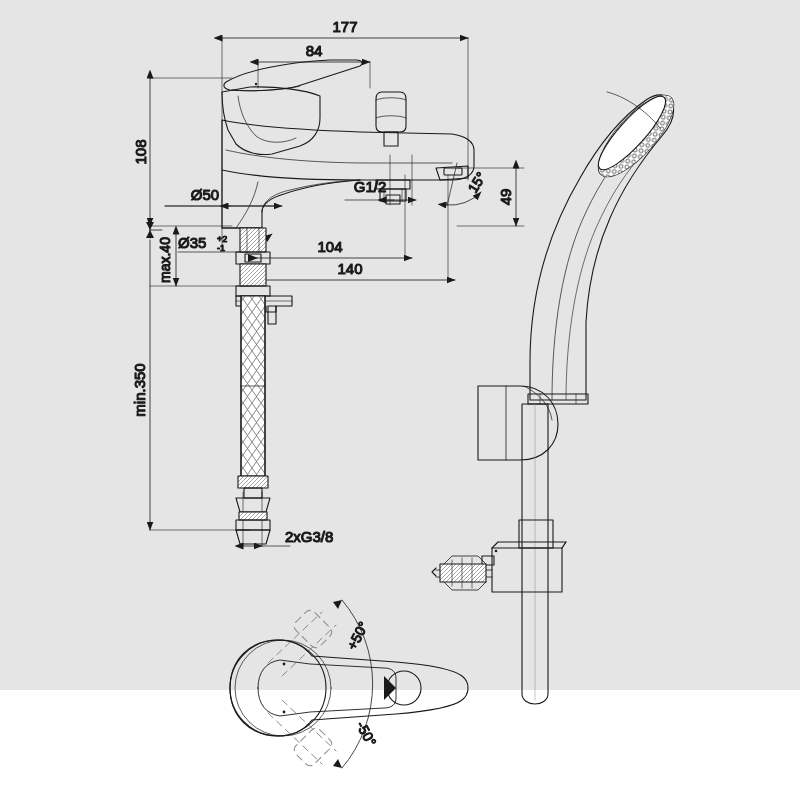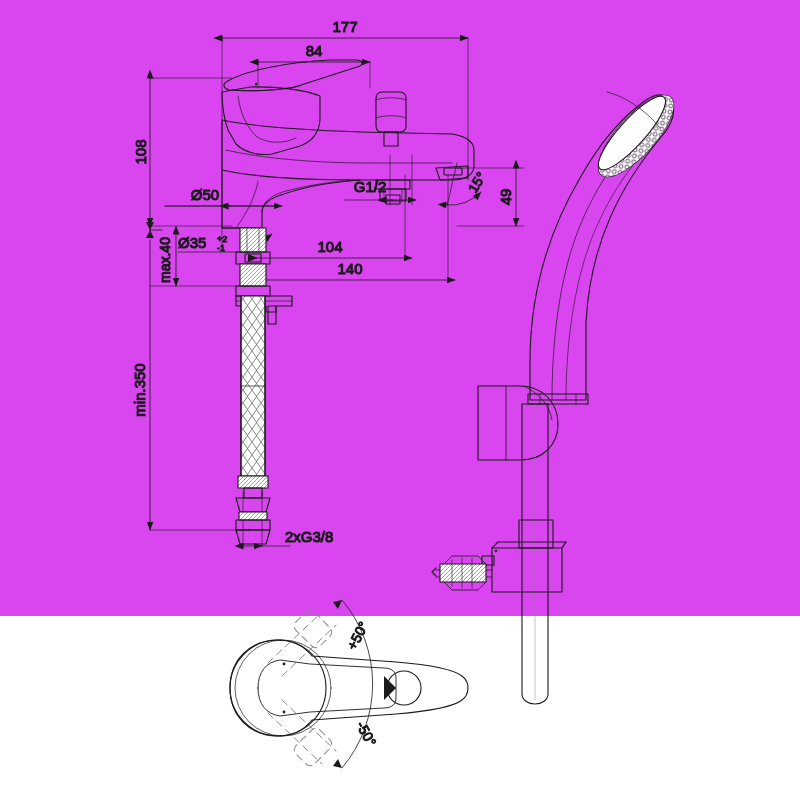--- a/index.html
+++ b/index.html
@@ -1,18 +1,18 @@
 <!DOCTYPE html>
 <html><head>
 <meta charset="utf-8">
 <style>
   html,body{margin:0;padding:0;background:#ffffff;}
   body{width:800px;height:800px;overflow:hidden;
        font-family:"Liberation Sans", sans-serif;}
-  #stage{position:relative;width:800px;height:616px;background:#d946ef;}
+  #stage{position:relative;width:800px;height:690px;background:#e5e5e5;}
   svg{display:block;}
   text{font-family:"Liberation Sans", sans-serif;fill:#1a1a1a;}
 </style>
 </head>
 <body>
 
 <div id="stage">
 <svg width="800" height="800" viewBox="0 0 800 800">
 
   <defs>

